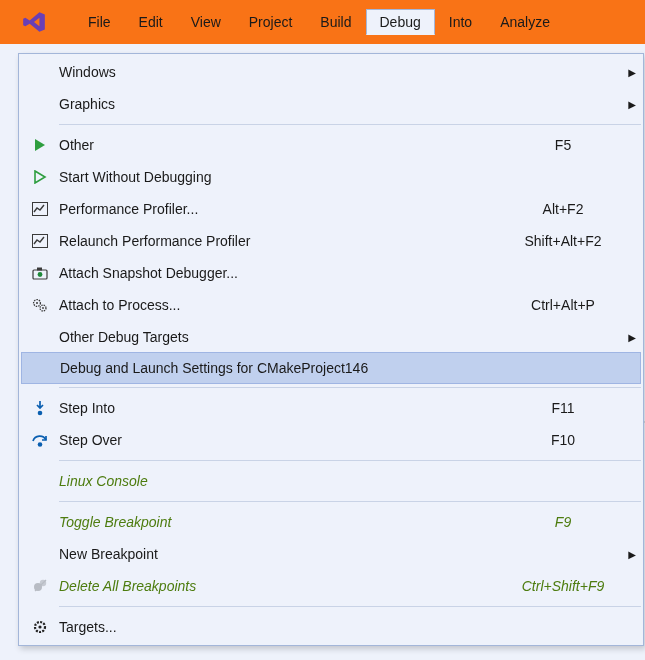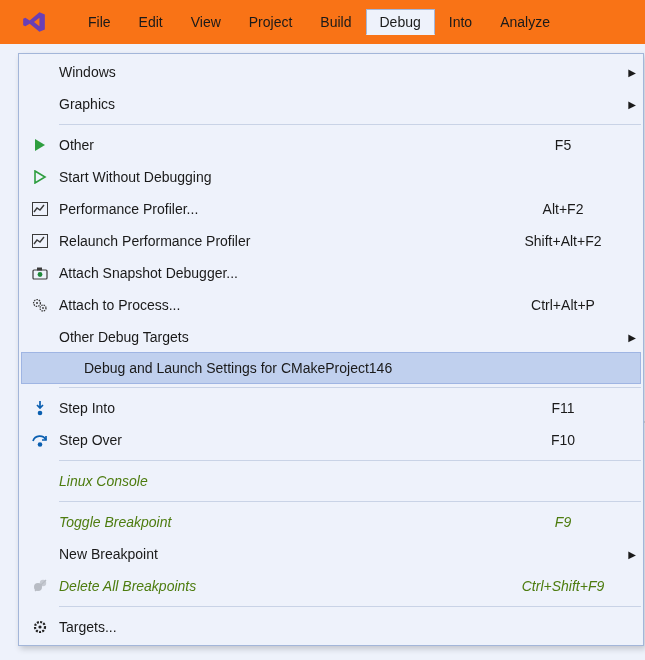--- a/index.html
+++ b/index.html
@@ -81,21 +81,20 @@
   }
   .dd-row.disabled .dd-label,
   .dd-row.disabled .dd-shortcut {
     color: #4d7c0f;
     font-style: italic;
   }
   .dd-row.highlight {
     background: #c0d0ee;
     border: 1px solid #9fb5e3;
     margin: -1px 0;
-    padding-left: 24px;
   }
   .dd-sep {
     height: 1px;
     background: #c9d3e6;
     margin: 4px 0 4px 38px;
   }
 
   
   .bg-hint {
     position: absolute;

